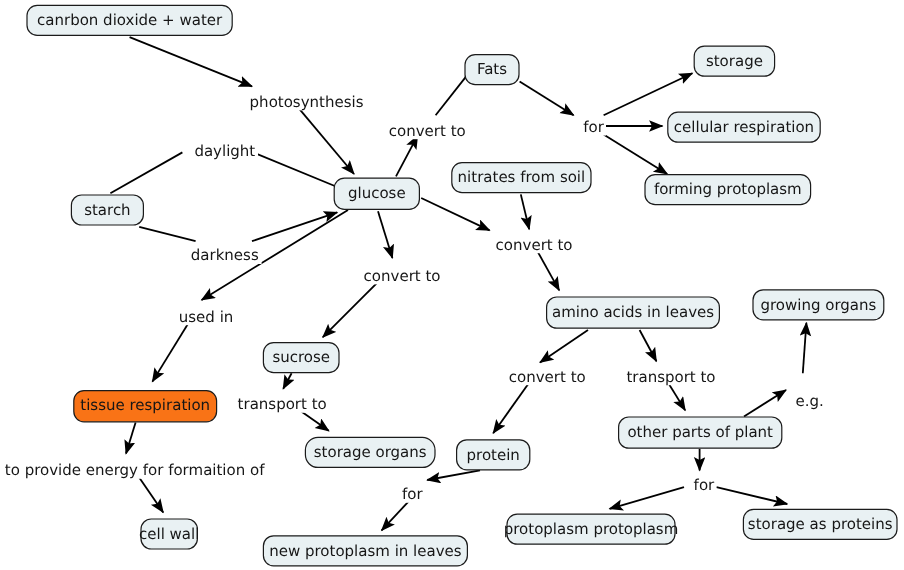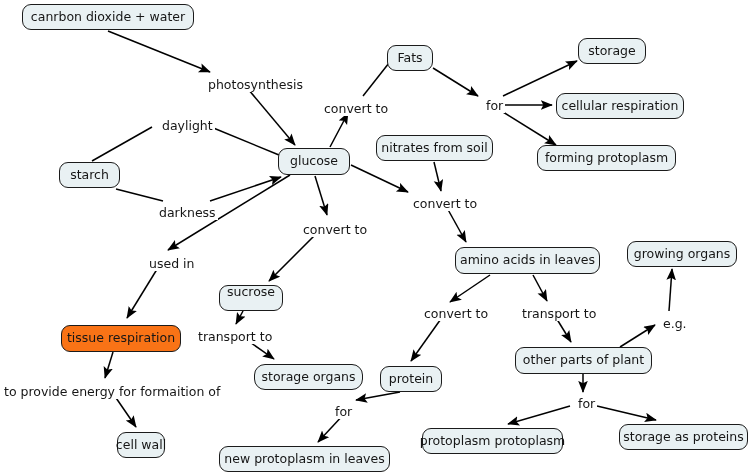--- a/index.html
+++ b/index.html
@@ -32,21 +32,21 @@
     border: 1.4px solid #1b1b1b;
     border-radius: 9px;
     color: #161616;
     font-family: "DejaVu Sans", sans-serif;
     font-size: 12.5px;
     line-height: 1;
     display: flex;
     align-items: center;
     justify-content: center;
     white-space: nowrap;
-    padding: 12px 9px;
+    padding: 0 9px;
     z-index: 3;
   }
   .linklabel {
     position: absolute;
     color: #161616;
     font-family: "DejaVu Sans", sans-serif;
     font-size: 12.5px;
     line-height: 1;
     white-space: nowrap;
     background: #ffffff;
@@ -127,21 +127,21 @@
       </div>
       <div class="node" style="left: 59px; top: 162px; width: 61px; height: 26px; background: rgb(233, 241, 243); border-color: rgb(27, 27, 27);">
         <span>starch</span>
       </div>
       <div class="node" style="left: 455px; top: 247px; width: 145px; height: 27px; background: rgb(233, 241, 243); border-color: rgb(27, 27, 27);">
         <span>amino acids in leaves</span>
       </div>
       <div class="node" style="left: 627px; top: 241px; width: 110px; height: 26px; background: rgb(233, 241, 243); border-color: rgb(27, 27, 27);">
         <span>growing organs</span>
       </div>
-      <div class="node" style="left: 219px; top: 285px; width: 64px; height: 26px; background: rgb(233, 241, 243); border-color: rgb(27, 27, 27); align-items: flex-end;">
+      <div class="node" style="left: 219px; top: 285px; width: 64px; height: 26px; background: rgb(233, 241, 243); border-color: rgb(27, 27, 27);">
         <span>sucrose</span>
       </div>
       <div class="node" style="left: 61px; top: 325px; width: 120px; height: 27px; background: #f97316; border-color: rgb(27, 27, 27);">
         <span>tissue respiration</span>
       </div>
       <div class="node" style="left: 515px; top: 347px; width: 137px; height: 27px; background: rgb(233, 241, 243); border-color: rgb(27, 27, 27);">
         <span>other parts of plant</span>
       </div>
       <div class="node" style="left: 254px; top: 364px; width: 109px; height: 26px; background: rgb(233, 241, 243); border-color: rgb(27, 27, 27); border-radius: 11px;">
         <span>storage organs</span>
@@ -166,20 +166,20 @@
       <div class="linklabel" style="left: 206px; top: 79px;">photosynthesis</div>
       <div class="linklabel" style="left: 322px; top: 103px;">convert to</div>
       <div class="linklabel" style="left: 484px; top: 100px;">for</div>
       <div class="linklabel" style="left: 160px; top: 120px;">daylight</div>
       <div class="linklabel" style="left: 411px; top: 198px;">convert to</div>
       <div class="linklabel" style="left: 157px; top: 207px;">darkness</div>
       <div class="linklabel" style="left: 301px; top: 224px;">convert to</div>
       <div class="linklabel" style="left: 147px; top: 258px;">used in</div>
       <div class="linklabel" style="left: 422px; top: 308px;">convert to</div>
       <div class="linklabel" style="left: 520px; top: 308px;">transport to</div>
-      <div class="linklabel" style="left: 661px; top: 318px;">e.g.</div>
+      <div class="linklabel" style="left: 661px; top: 328px;">e.g.</div>
       <div class="linklabel" style="left: 196px; top: 331px;">transport to</div>
       <div class="linklabel" style="left: 2px; top: 386px;">to provide energy for formaition of</div>
       <div class="linklabel" style="left: 576px; top: 398px;">for</div>
       <div class="linklabel" style="left: 333px; top: 406px;">for</div>
     </div>
 
 </div>
 
 </body></html>

